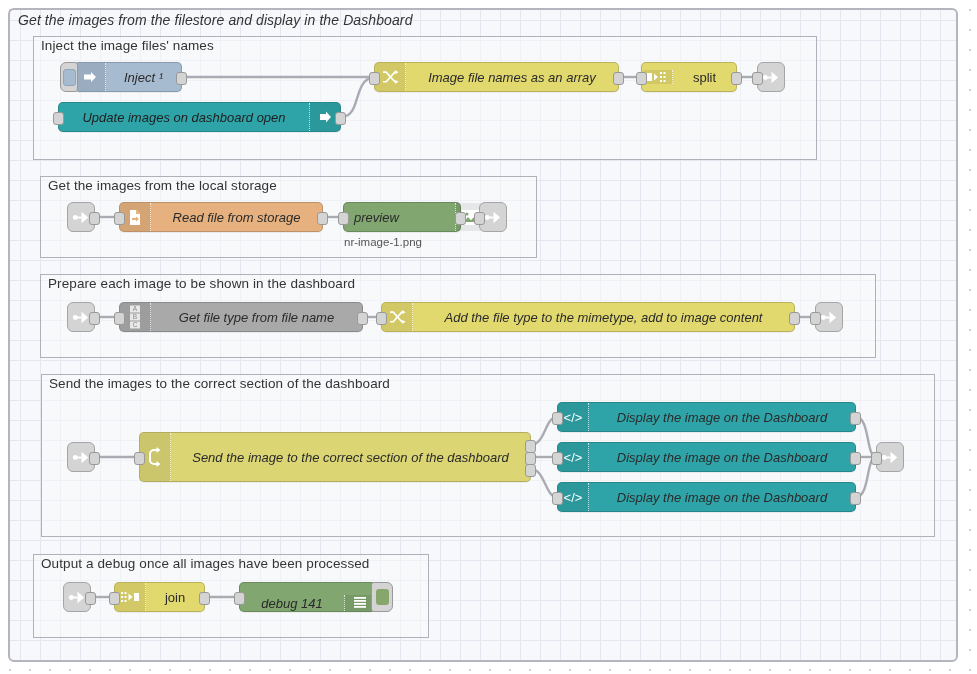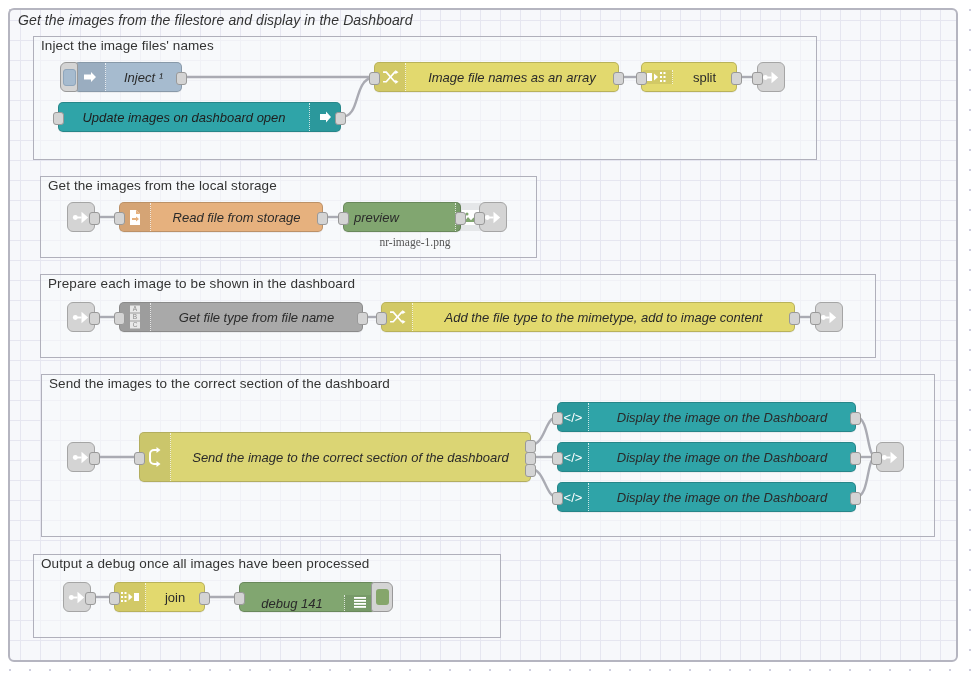--- a/index.html
+++ b/index.html
@@ -131,21 +131,21 @@
   </div>
 
   <div class="group" style="left:40px;top:274px;width:836px;height:84px;">
     <div class="group-label" style="left:7px;top:1px;">Prepare each image to be shown in the dashboard</div>
   </div>
 
   <div class="group" style="left:41px;top:374px;width:894px;height:163px;">
     <div class="group-label" style="left:7px;top:1px;">Send the images to the correct section of the dashboard</div>
   </div>
 
-  <div class="group" style="left:33px;top:554px;width:468px;height:84px;">
+  <div class="group" style="left:33px;top:554px;width:396px;height:84px;">
     <div class="group-label" style="left:7px;top:1px;">Output a debug once all images have been processed</div>
   </div>
 
   <svg id="wires">
 
     <path d="M182,77 L340,77 C362,77 358,77 372,77"></path>
 
     <path d="M341,117 C362,117 352,80 374,77"></path>
 
     <path d="M619,77 L641,77"></path>
@@ -274,21 +274,21 @@
     <div class="port in"></div>
     <div class="label italic">preview</div>
     <div class="icon-box right">
       <svg class="ic" width="18" height="15" viewBox="0 0 18 15">
         <rect x="0.5" y="0.5" width="17" height="14" fill="#fff" stroke="#fff"></rect>
         <path d="M2 12l4-5 3 3.2 2.5-2.7L16 12z" fill="#81a670"></path>
         <circle cx="5" cy="4" r="1.5" fill="#81a670"></circle>
       </svg>
     </div>
     <div class="port out"></div>
-    <div class="status" style="left:12px;top:33px;width:118px;text-align:center;font-family:Liberation Serif, serif;">nr-image-1.png</div>
+    <div class="status" style="left:0px;top:33px;width:118px;">nr-image-1.png</div>
   </div>
 
   <div class="linknode" style="left:479px;top:202px;">
     <div class="port in" style="left:-6px;"></div>
     <span>
       <svg class="ic" width="19" height="19" viewBox="0 0 20 20">
         <path d="M4 10h6" stroke="#fff" stroke-width="2"></path>
         <path d="M10 4l7 6-7 6z" fill="#fff"></path>
         <circle cx="3.5" cy="10" r="2.6" fill="#fff"></circle>
       </svg>

